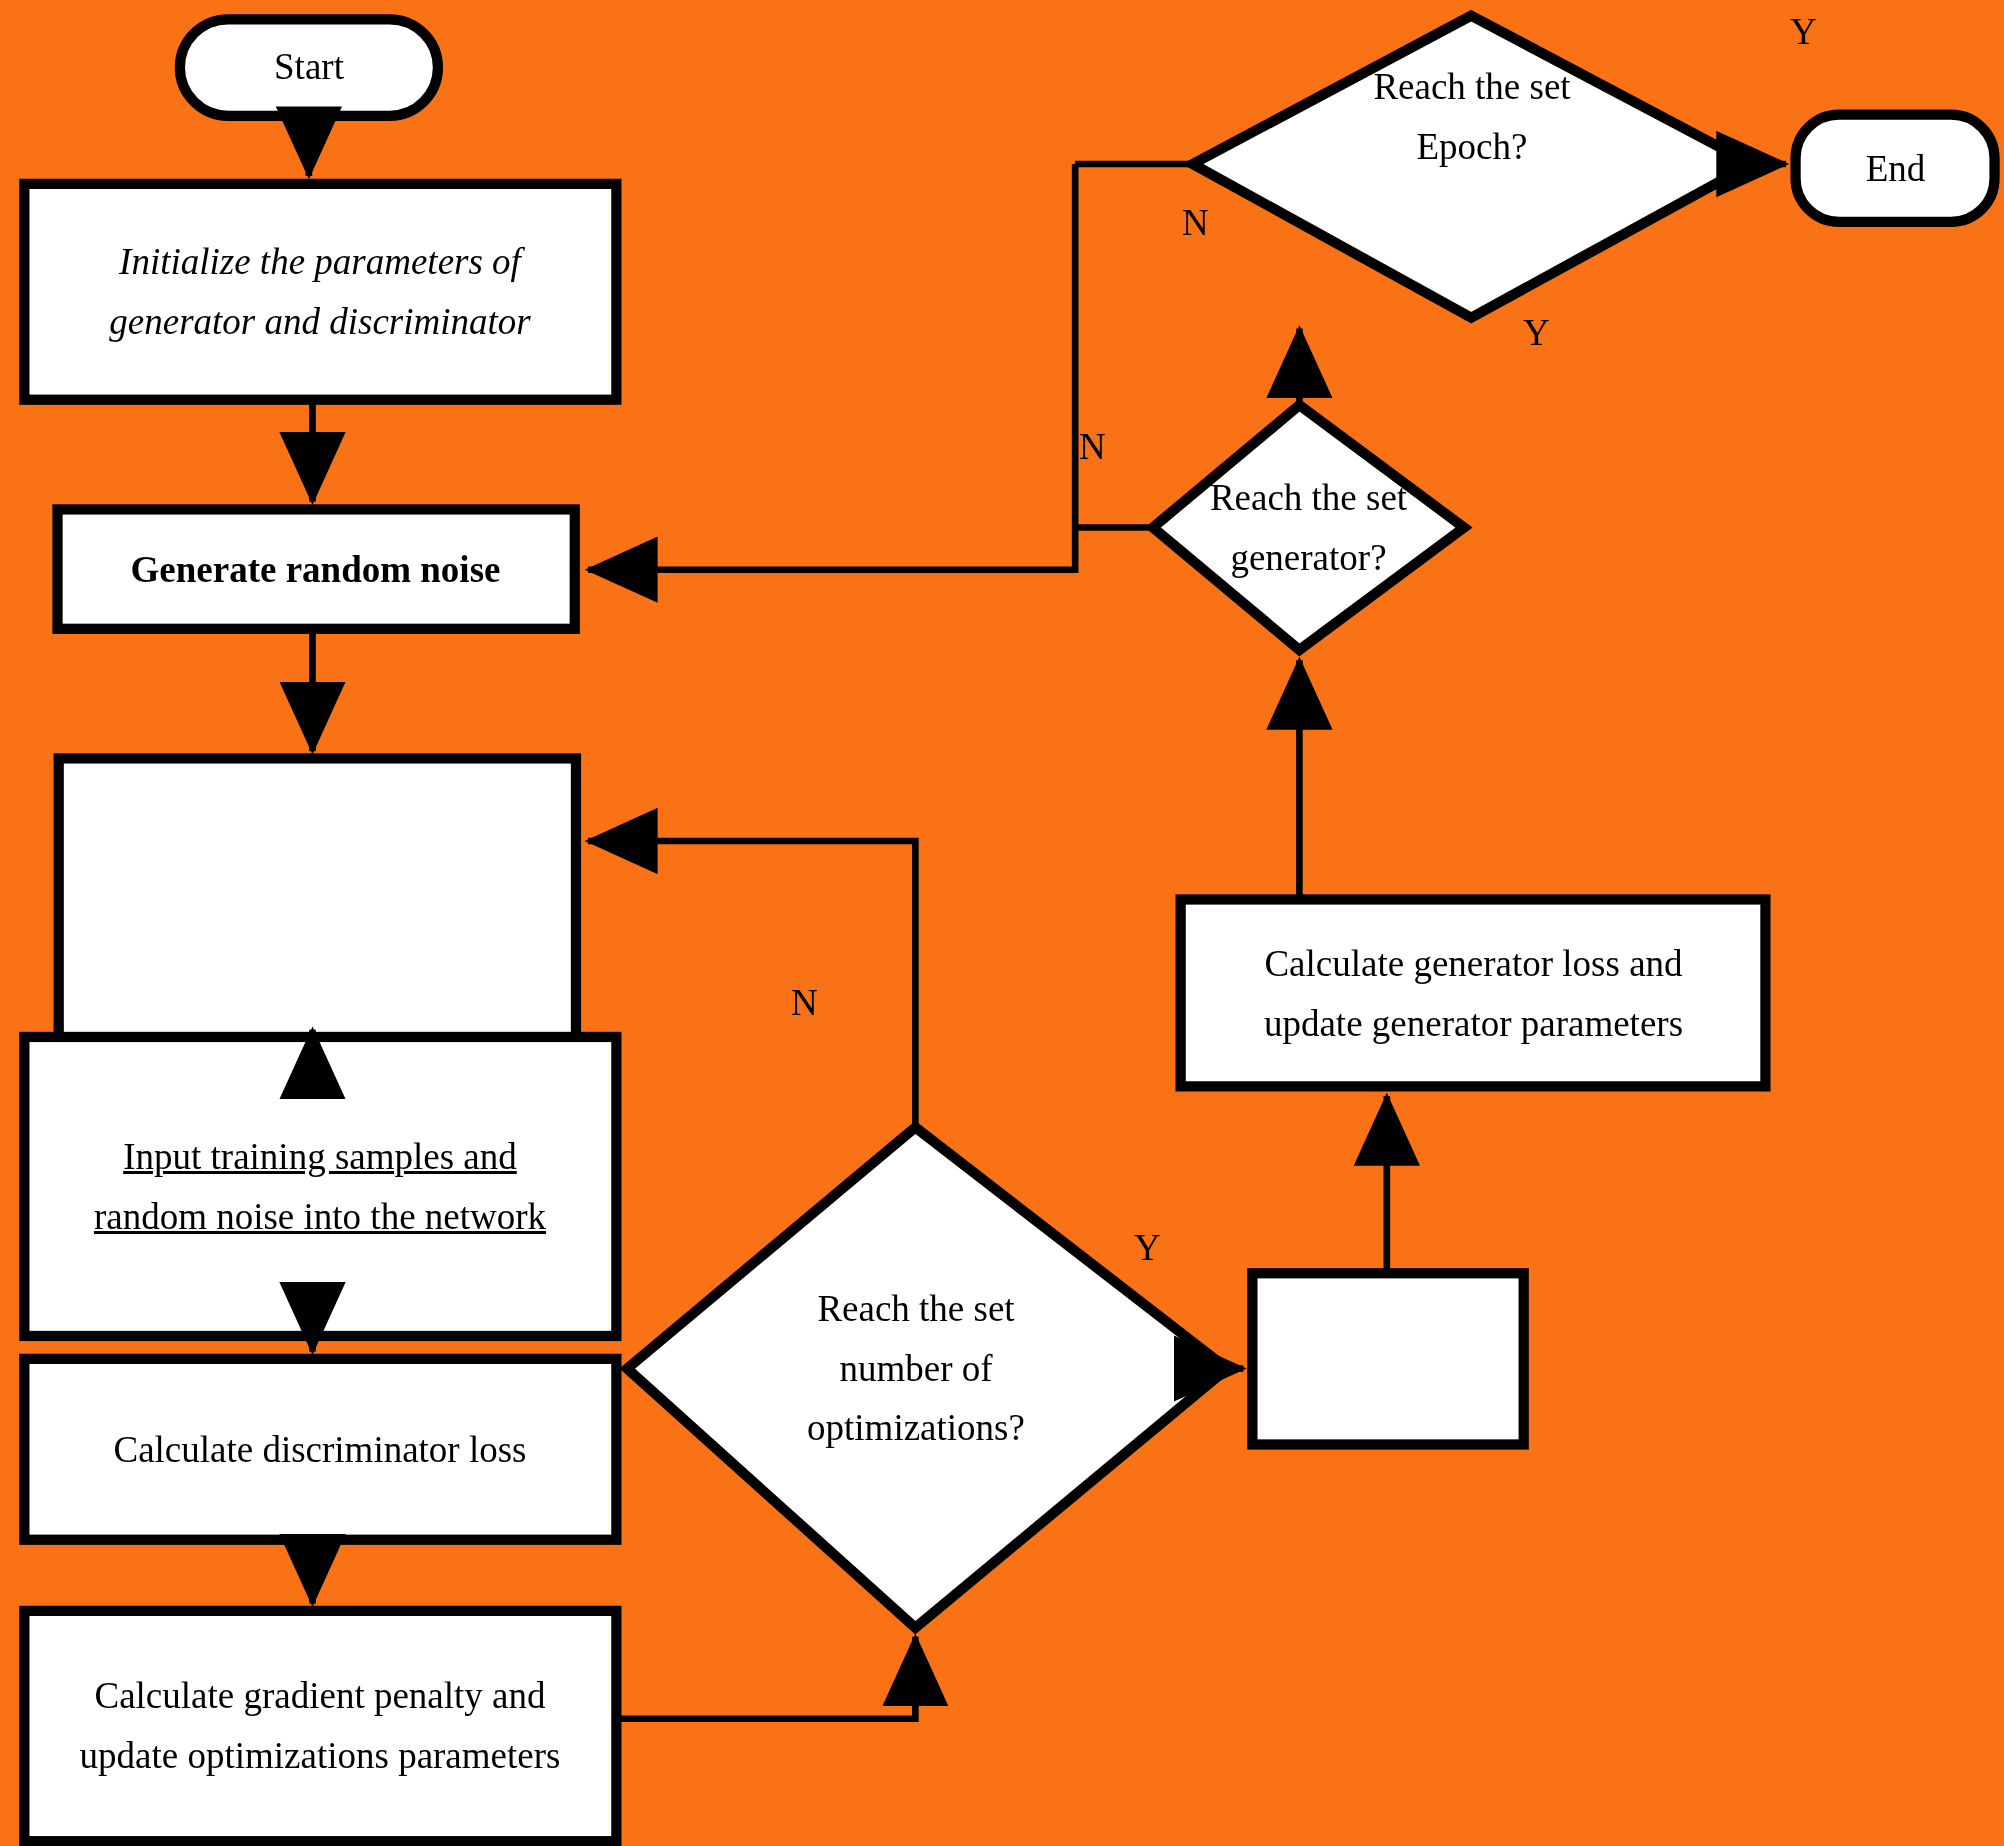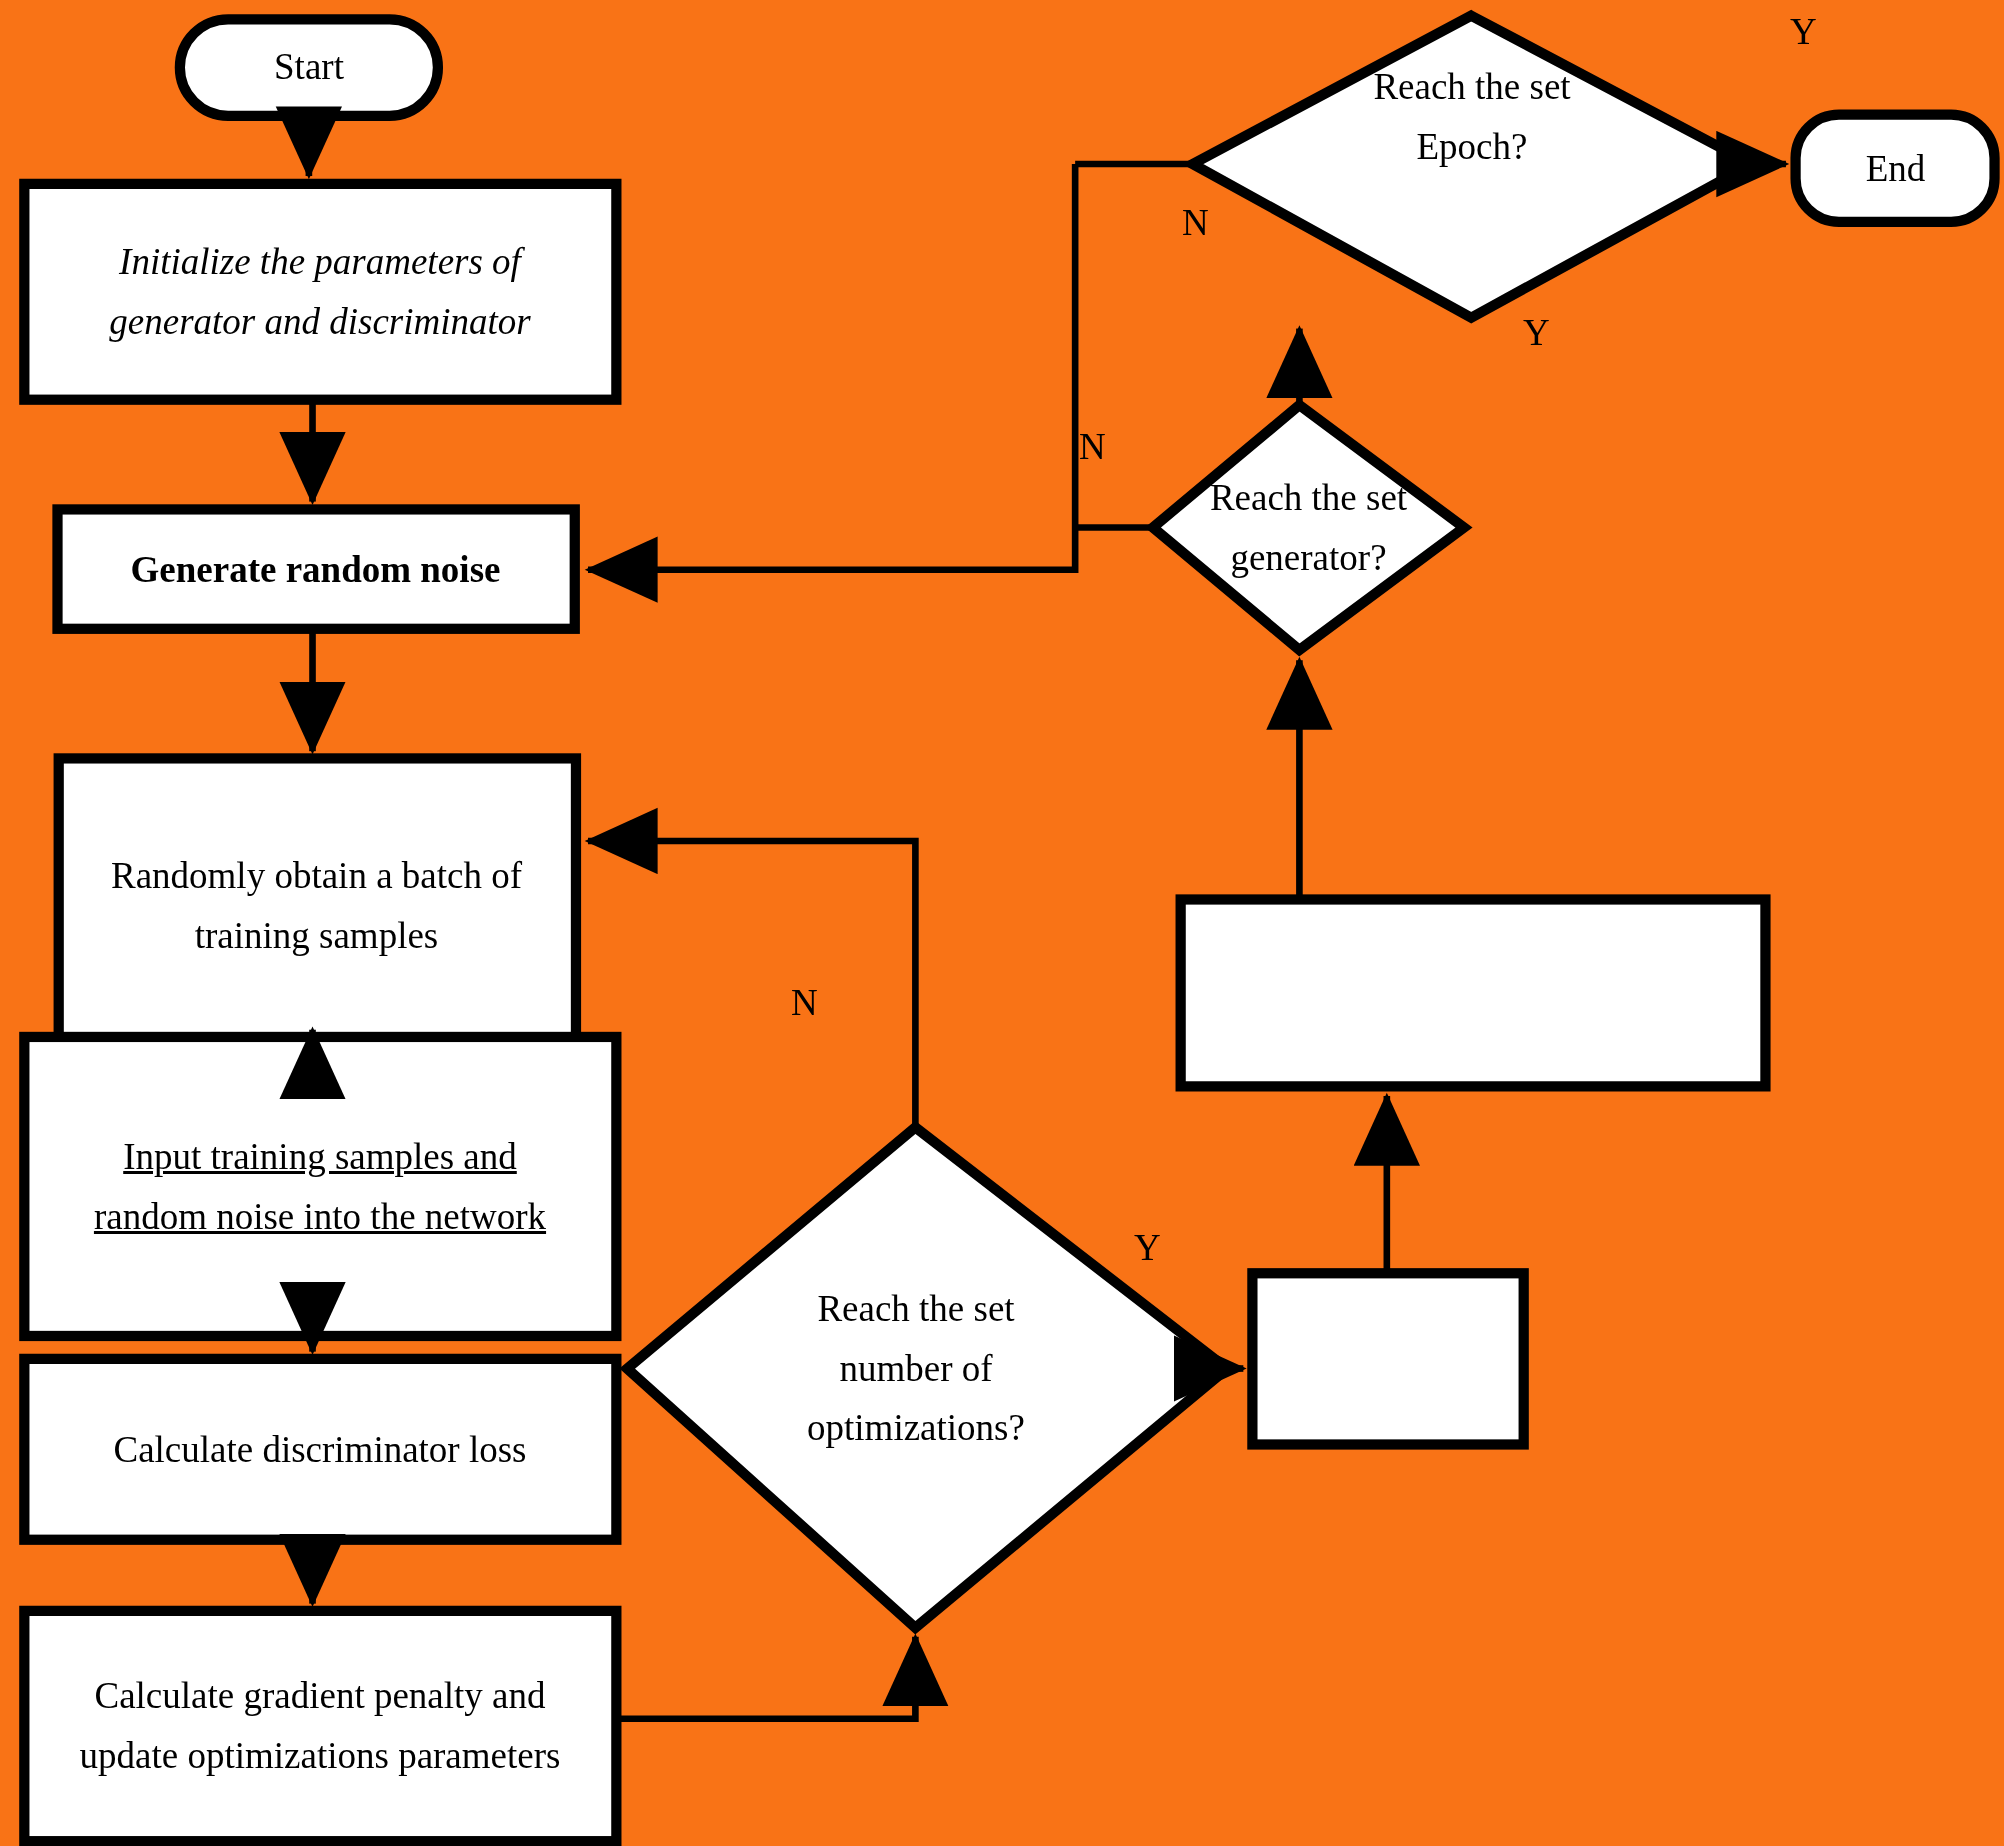--- a/index.html
+++ b/index.html
@@ -135,24 +135,20 @@
 
   <div class="node-label" style="left:24px; top:184px; width:592px; height:216px;font-style:italic;">
     <span class="ln">Initialize the parameters of</span>
     <span class="ln">generator and discriminator</span>
   </div>
 
   <div class="node-label" style="left:57px; top:510px; width:517px; height:119px;font-weight:bold;">
     <span class="ln">Generate random noise</span>
   </div>
 
-  <div class="node-label" style="left:58px; top:759px; width:517px; height:293px;">
-    <span class="ln">Randomly obtain a batch of</span>
-    <span class="ln">training samples</span>
-  </div>
 
   <div class="node-label" style="left:24px; top:1037px; width:592px; height:299px;text-decoration:underline;">
     <span class="ln">Input training samples and</span>
     <span class="ln">random noise into the network</span>
   </div>
 
   <div class="node-label" style="left:24px; top:1359px; width:592px; height:181px;">
     <span class="ln">Calculate discriminator loss</span>
   </div>
 
@@ -161,20 +157,24 @@
     <span class="ln">update optimizations parameters</span>
   </div>
 
   <div class="node-label" style="left:718px; top:1248px; width:396px; height:241px;">
     <span class="ln">Reach the set</span>
     <span class="ln">number of</span>
     <span class="ln">optimizations?</span>
   </div>
 
 
+  <div class="node-label" style="left:1181px; top:900px; width:585px; height:187px;">
+    <span class="ln">Calculate generator loss and</span>
+    <span class="ln">update generator parameters</span>
+  </div>
 
   <div class="node-label" style="left:1153px; top:458px; width:311px; height:139px;">
     <span class="ln">Reach the set</span>
     <span class="ln">generator?</span>
   </div>
 
   <div class="node-label" style="left:1315px; top:47px; width:314px; height:139px;">
     <span class="ln">Reach the set</span>
     <span class="ln">Epoch?</span>
   </div>

